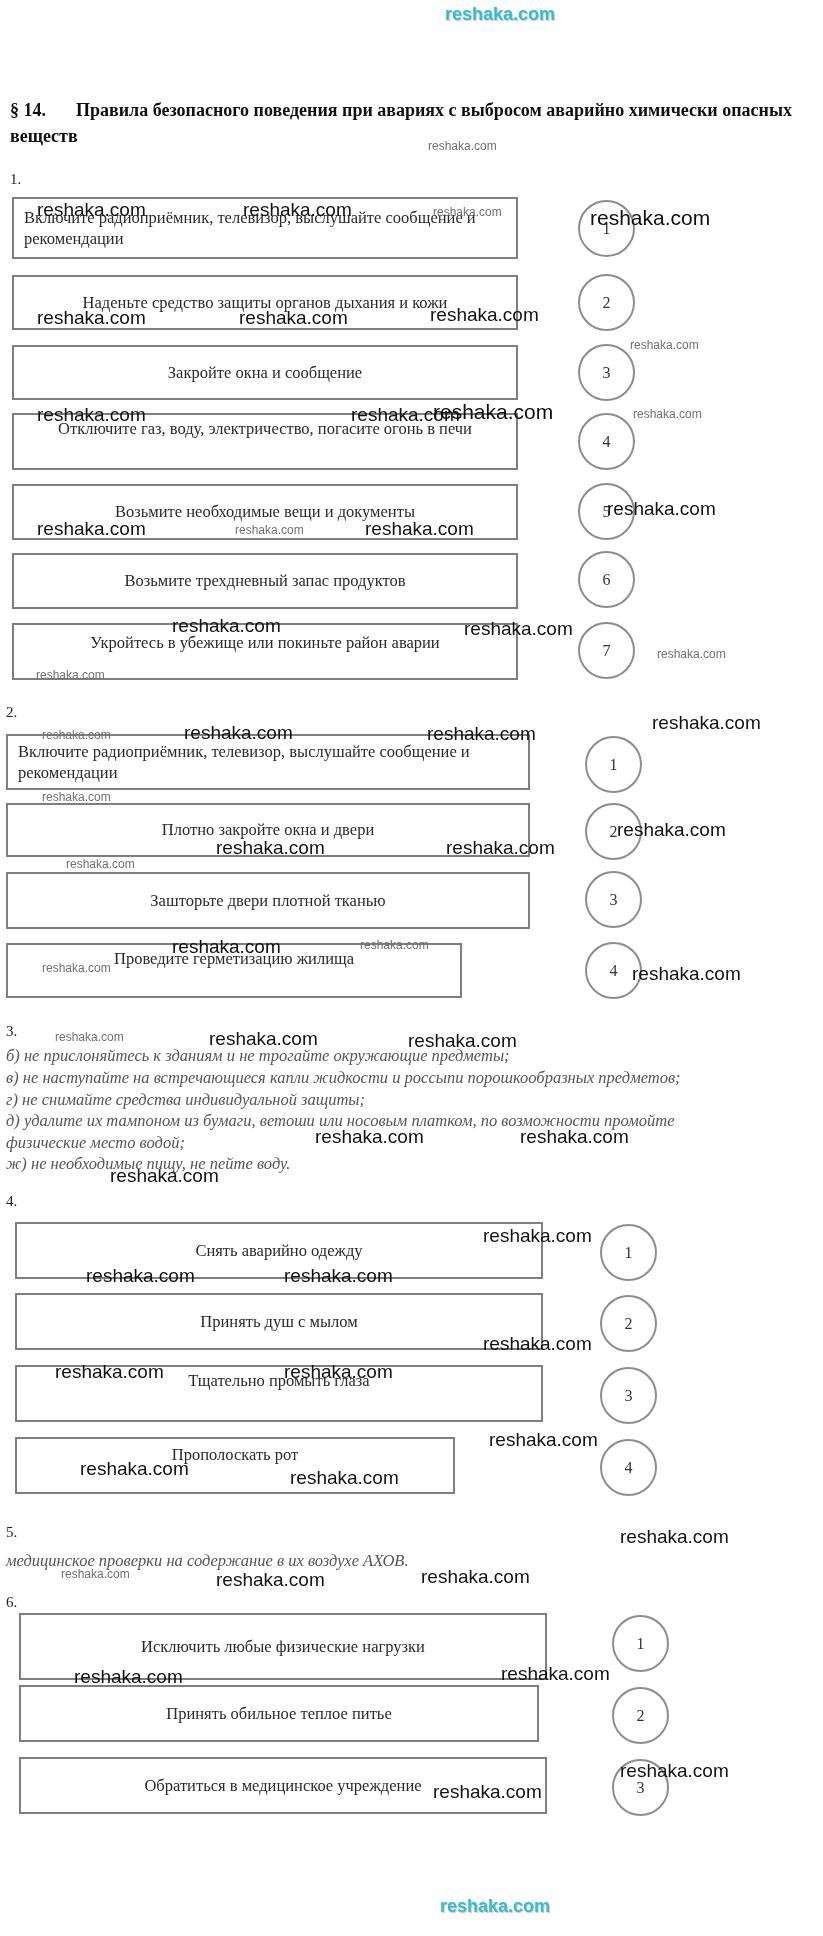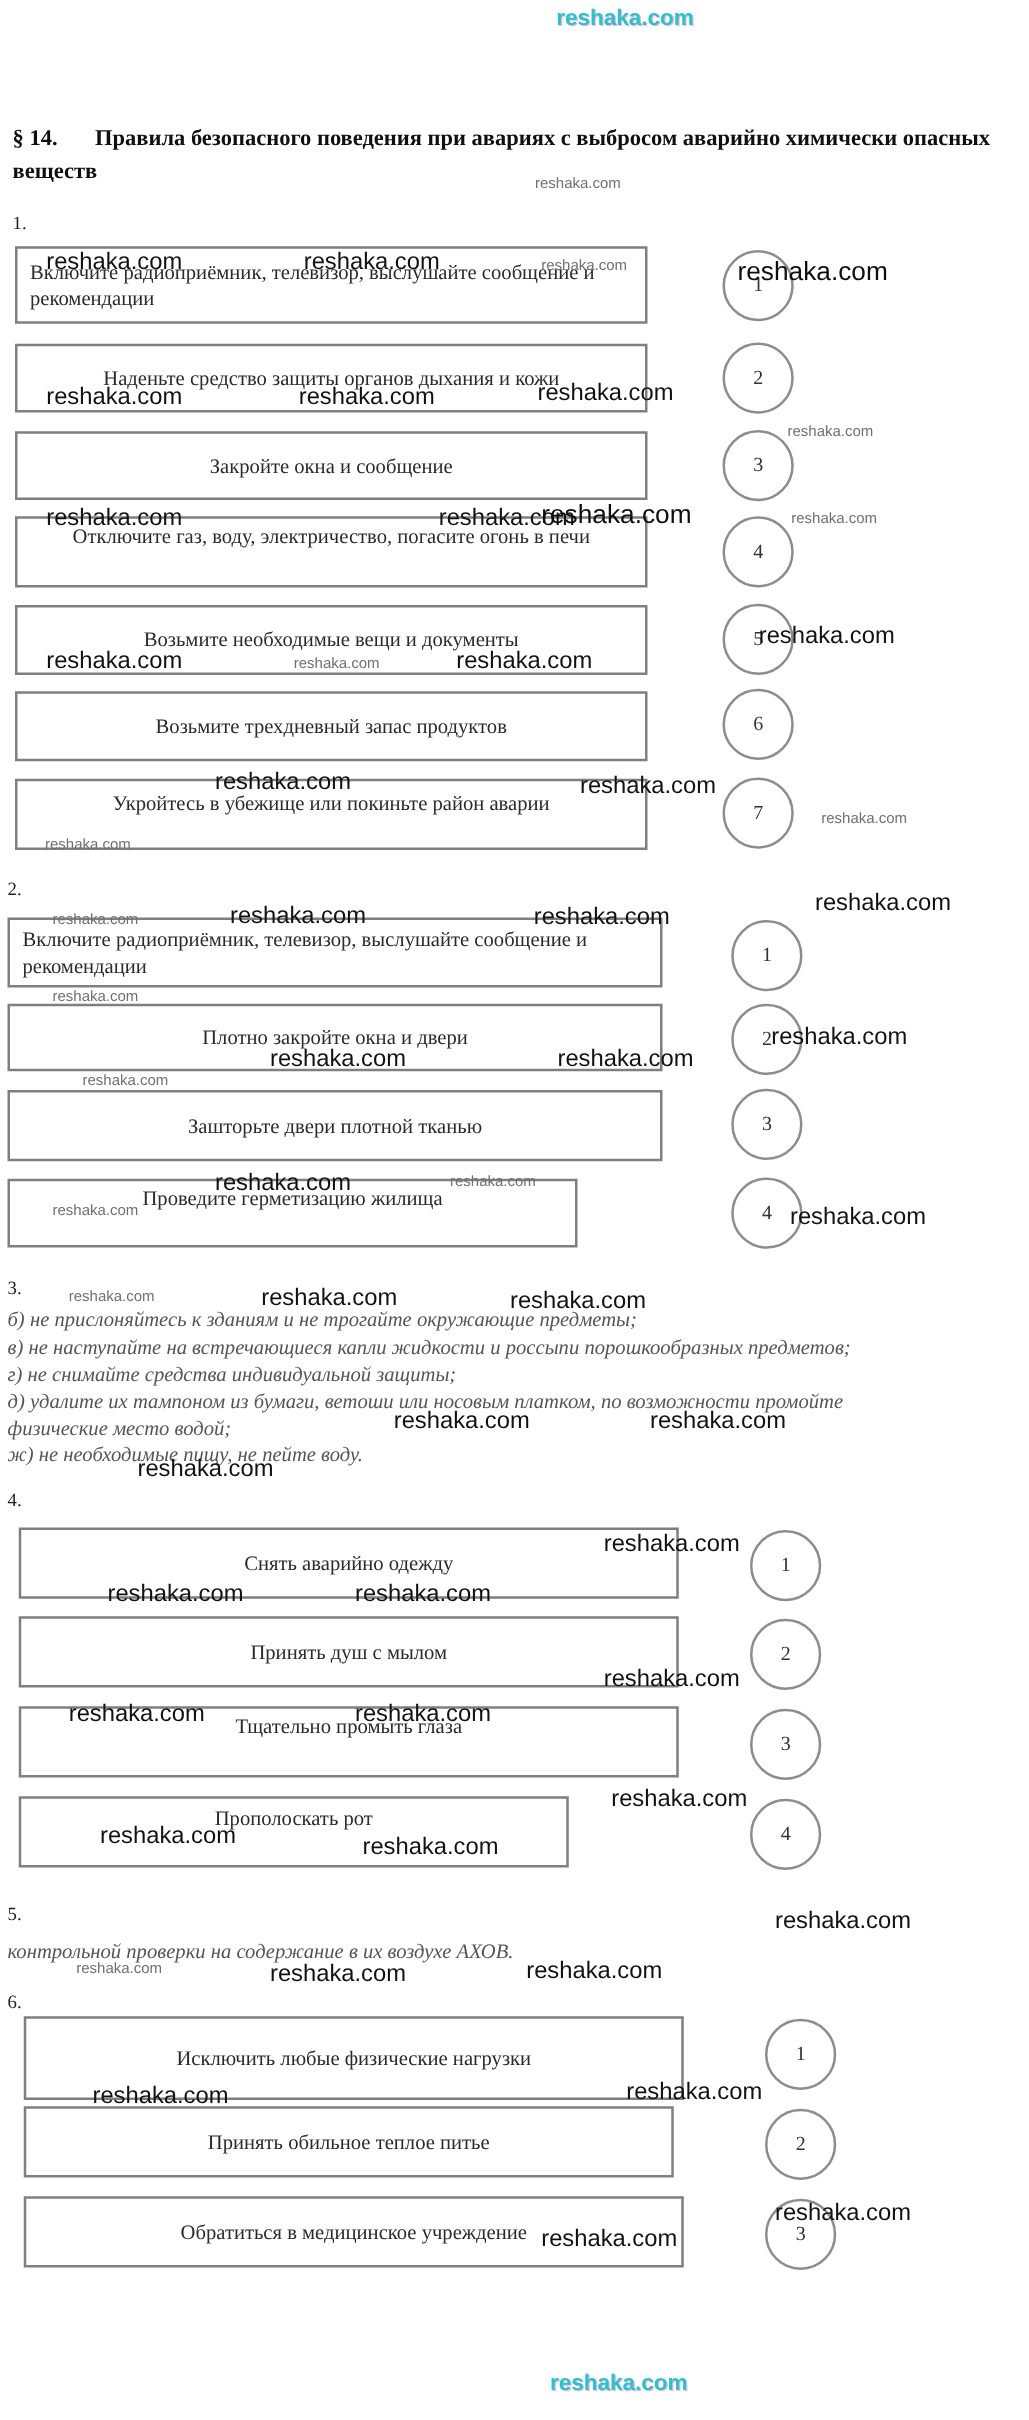--- a/index.html
+++ b/index.html
@@ -155,21 +155,21 @@
     <div class="flowbox top" style="left:15px;top:1437px;width:440px;height:57px;padding-top:5px">
         <span>Прополоскать рот</span>
       </div>
     <div class="stepcircle" style="left:600px;top:1439px">
         <span>4</span>
       </div>
   </div>
 
   <div>
     <div class="seclabel" style="left:6px;top:1524px">5.</div>
-    <div class="itext" style="left:6px;top:1551px">контрольной проверки на содержание в их воздухе АХОВ.</div>
+    <div class="itext" style="left:6px;top:1551px">медицинское проверки на содержание в их воздухе АХОВ.</div>
   </div>
 
   <div>
     <div class="seclabel" style="left:6px;top:1594px">6.</div>
 
     <div class="flowbox" style="left:19px;top:1613px;width:528px;height:67px">
         <span>Исключить любые физические нагрузки</span>
       </div>
     <div class="stepcircle" style="left:612px;top:1615px">
         <span>1</span>

